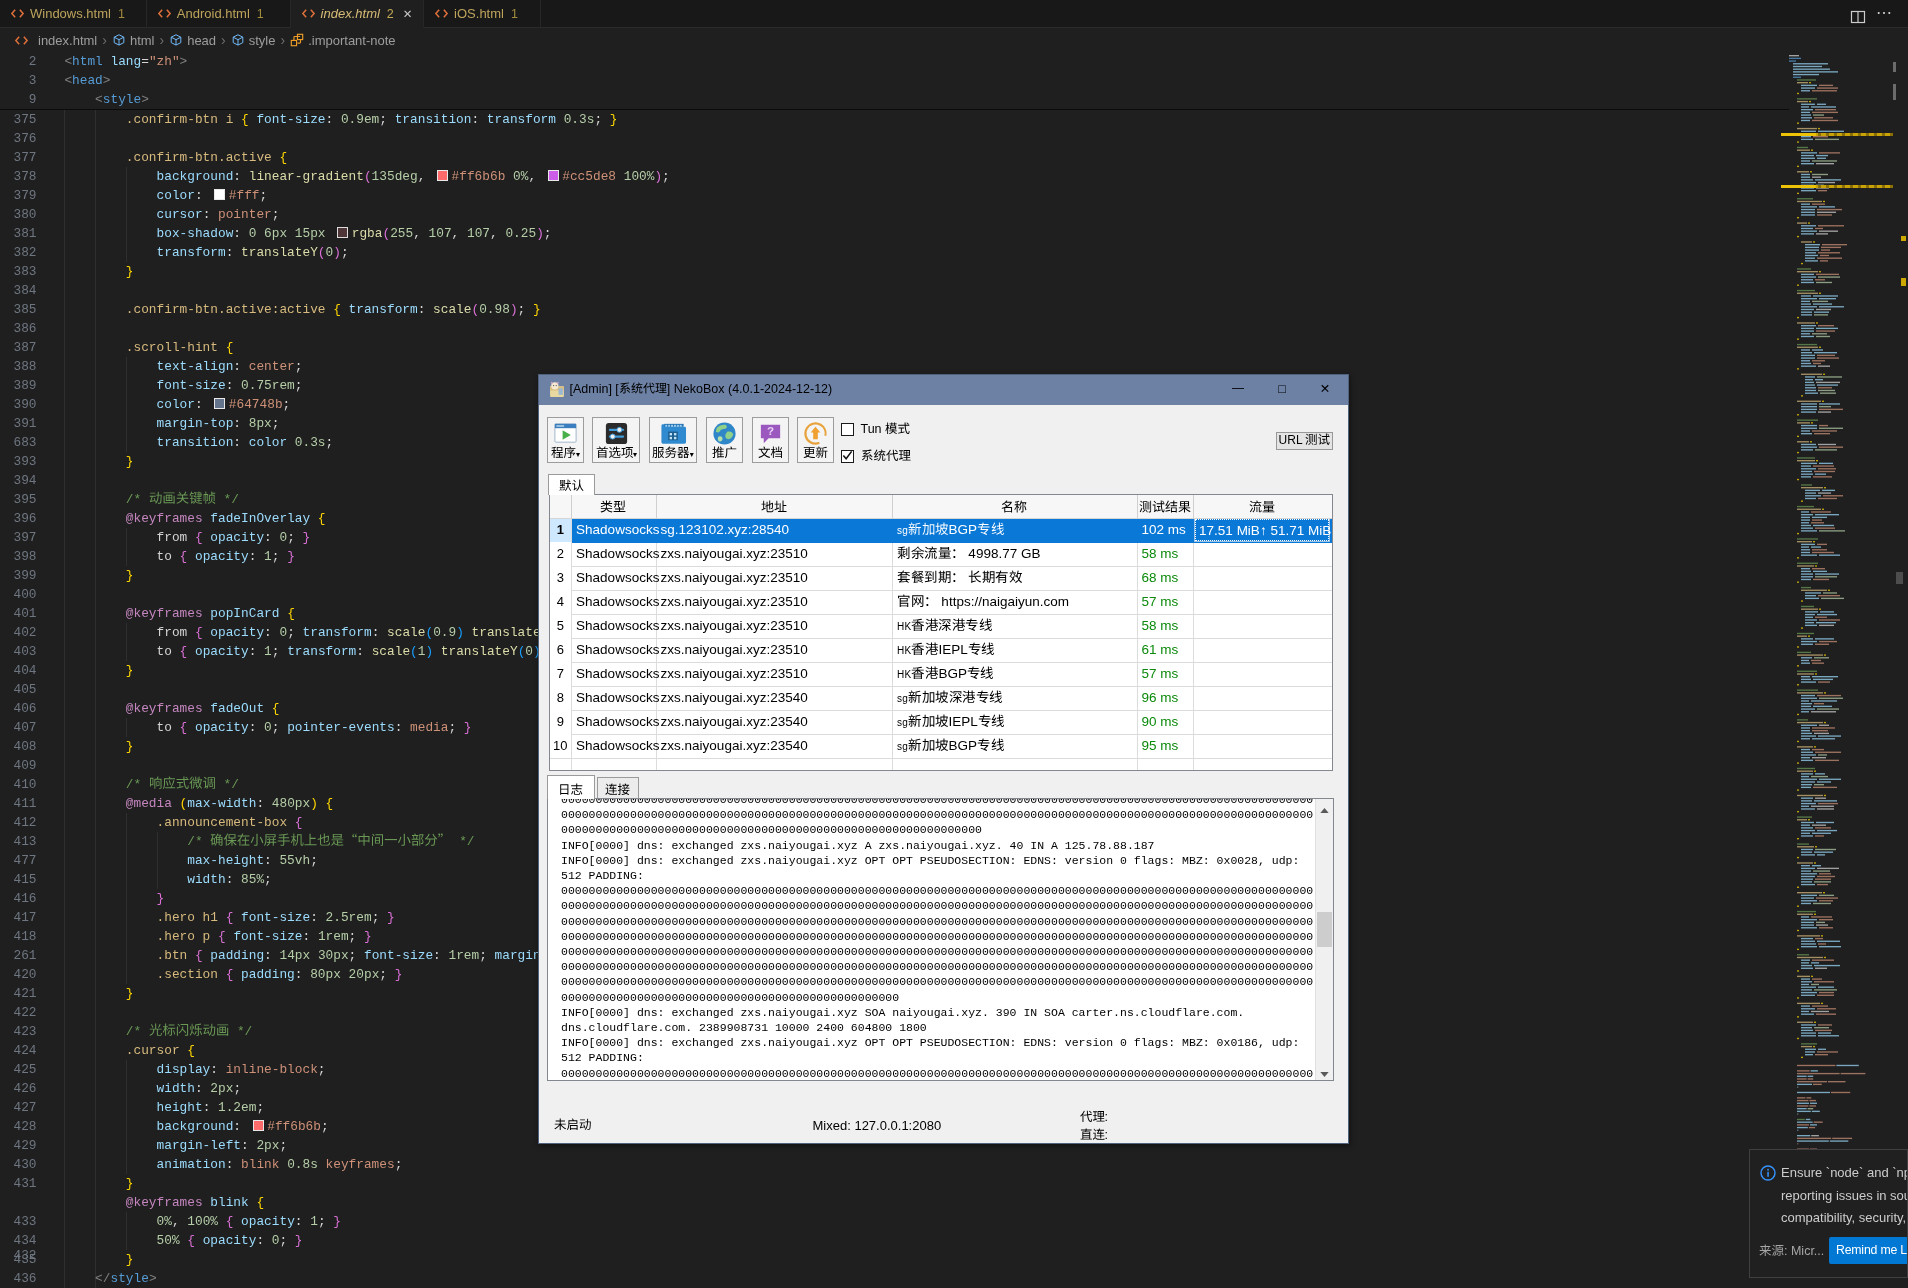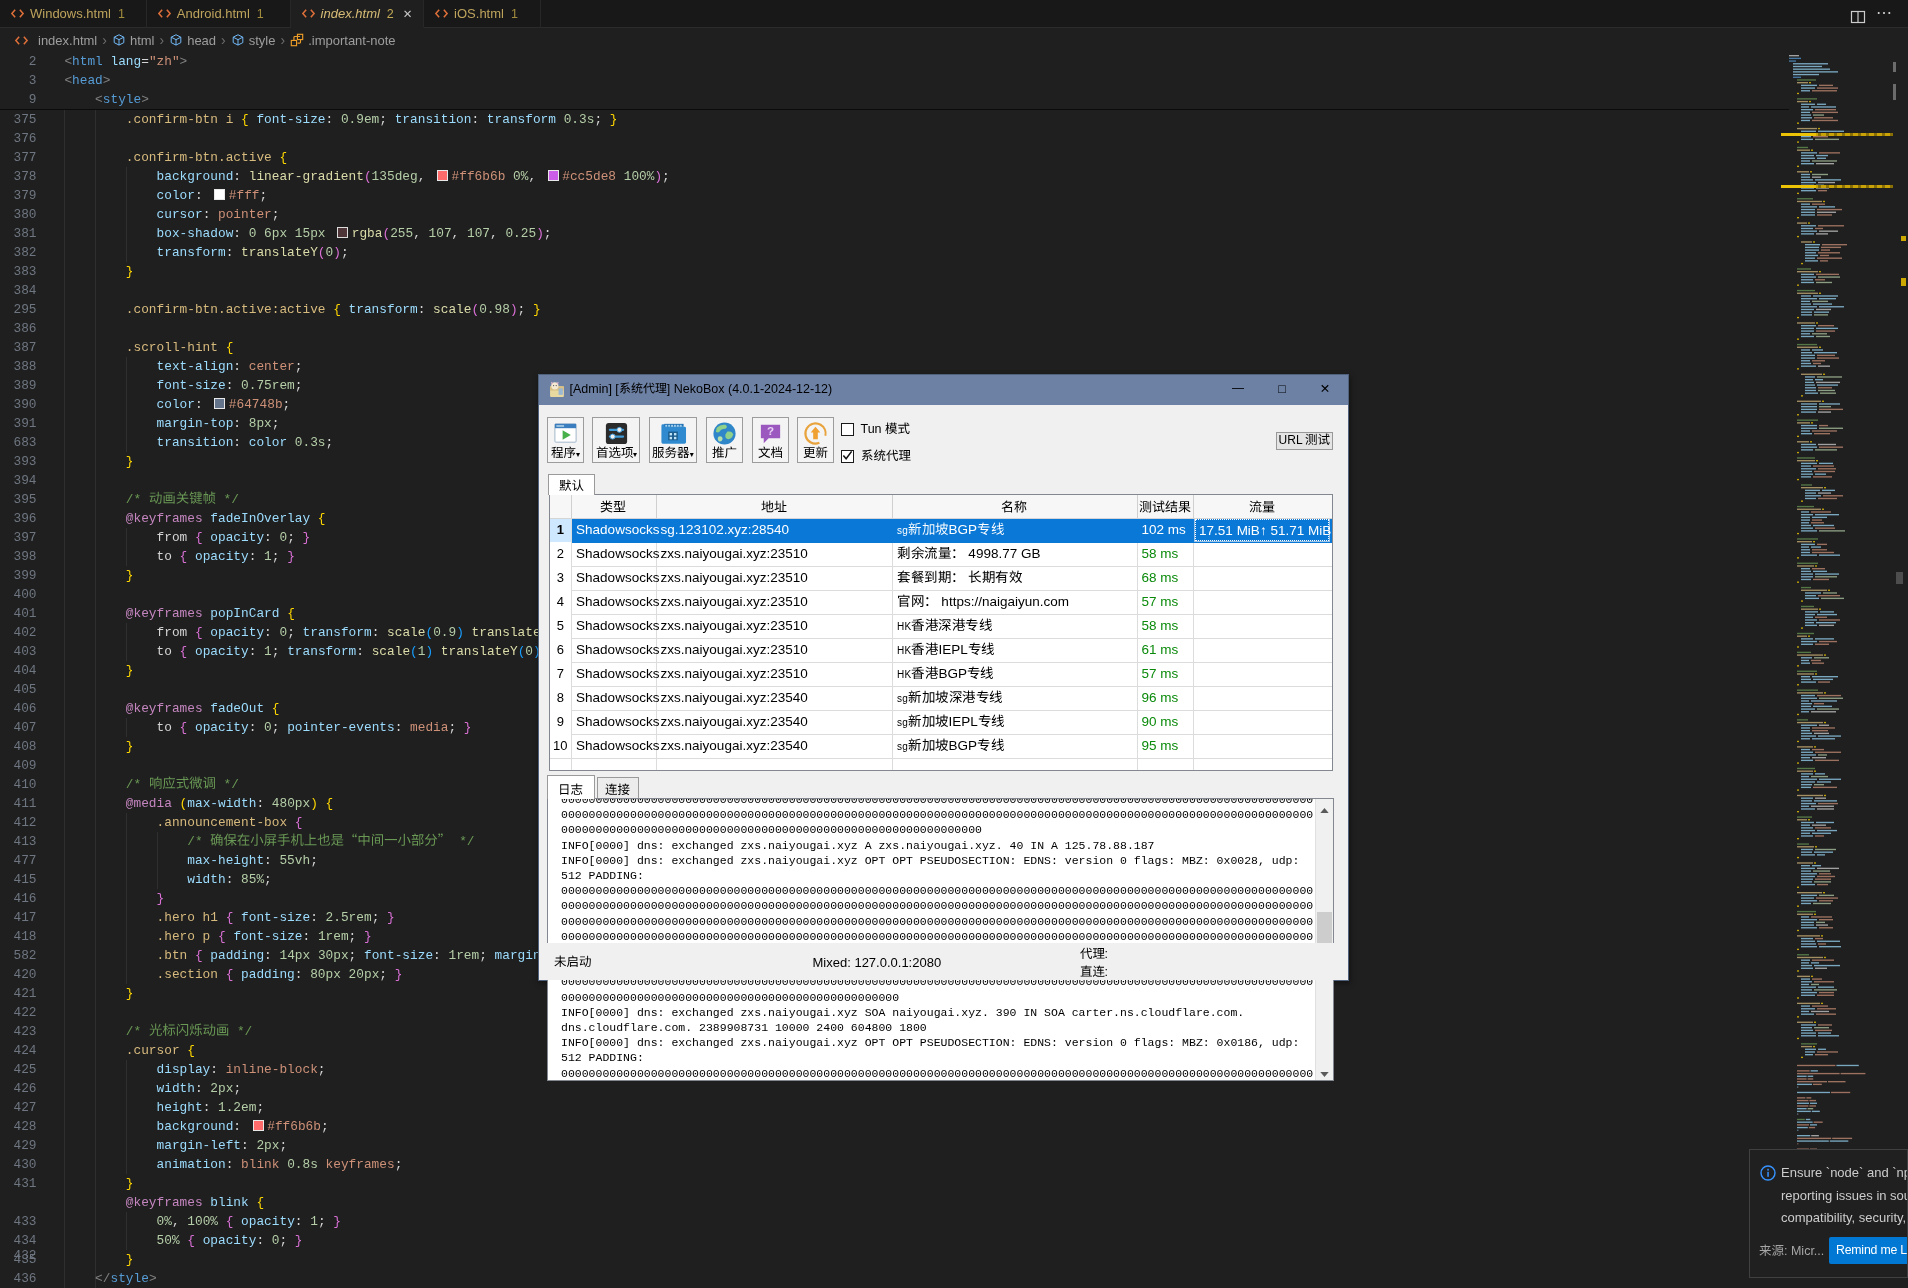--- a/index.html
+++ b/index.html
@@ -92,21 +92,21 @@
 <div class="ln" style="top:186px">            <i class="pr">color</i><i class="pu">:</i> <i class="sw" style="background:#fff"></i><i class="va">#fff</i><i class="pu">;</i></div>
 <div class="gn" style="top:205px">380</div>
 <div class="ln" style="top:205px">            <i class="pr">cursor</i><i class="pu">:</i> <i class="va">pointer</i><i class="pu">;</i></div>
 <div class="gn" style="top:224px">381</div>
 <div class="ln" style="top:224px">            <i class="pr">box-shadow</i><i class="pu">:</i> <i class="nu">0</i> <i class="nu">6px</i> <i class="nu">15px</i> <i class="sw sw2"></i><i class="fn">rgba</i><i class="b1">(</i><i class="nu">255</i><i class="pu">,</i> <i class="nu">107</i><i class="pu">,</i> <i class="nu">107</i><i class="pu">,</i> <i class="nu">0.25</i><i class="b1">)</i><i class="pu">;</i></div>
 <div class="gn" style="top:243px">382</div>
 <div class="ln" style="top:243px">            <i class="pr">transform</i><i class="pu">:</i> <i class="fn">translateY</i><i class="b1">(</i><i class="nu">0</i><i class="b1">)</i><i class="pu">;</i></div>
 <div class="gn" style="top:262px">383</div>
 <div class="ln" style="top:262px">        <i class="b0">}</i></div>
 <div class="gn" style="top:281px">384</div>
-<div class="gn" style="top:300px">295</div>
+<div class="gn" style="top:300px">385</div>
 <div class="ln" style="top:300px">        <i class="se">.confirm-btn.active:active</i> <i class="b0">{</i> <i class="pr">transform</i><i class="pu">:</i> <i class="fn">scale</i><i class="b1">(</i><i class="nu">0.98</i><i class="b1">)</i><i class="pu">;</i> <i class="b0">}</i></div>
 <div class="gn" style="top:319px">386</div>
 <div class="gn" style="top:338px">387</div>
 <div class="ln" style="top:338px">        <i class="se">.scroll-hint</i> <i class="b0">{</i></div>
 <div class="gn" style="top:357px">388</div>
 <div class="ln" style="top:357px">            <i class="pr">text-align</i><i class="pu">:</i> <i class="va">center</i><i class="pu">;</i></div>
 <div class="gn" style="top:376px">389</div>
 <div class="ln" style="top:376px">            <i class="pr">font-size</i><i class="pu">:</i> <i class="nu">0.75rem</i><i class="pu">;</i></div>
 <div class="gn" style="top:395px">390</div>
 <div class="ln" style="top:395px">            <i class="pr">color</i><i class="pu">:</i> <i class="sw" style="background:#64748b"></i><i class="va">#64748b</i><i class="pu">;</i></div>
@@ -192,21 +192,21 @@
 <div class="gn" style="top:851px">477</div>
 <div class="ln" style="top:851px">                <i class="pr">max-height</i><i class="pu">:</i> <i class="nu">55vh</i><i class="pu">;</i></div>
 <div class="gn" style="top:870px">415</div>
 <div class="ln" style="top:870px">                <i class="pr">width</i><i class="pu">:</i> <i class="nu">85%</i><i class="pu">;</i></div>
 <div class="gn" style="top:889px">416</div>
 <div class="ln" style="top:889px">            <i class="b1">}</i></div>
 <div class="gn" style="top:908px">417</div>
 <div class="ln" style="top:908px">            <i class="se">.hero h1</i> <i class="b1">{</i> <i class="pr">font-size</i><i class="pu">:</i> <i class="nu">2.5rem</i><i class="pu">;</i> <i class="b1">}</i></div>
 <div class="gn" style="top:927px">418</div>
 <div class="ln" style="top:927px">            <i class="se">.hero p</i> <i class="b1">{</i> <i class="pr">font-size</i><i class="pu">:</i> <i class="nu">1rem</i><i class="pu">;</i> <i class="b1">}</i></div>
-<div class="gn" style="top:946px">582</div>
+<div class="gn" style="top:946px">261</div>
 <div class="ln" style="top:946px">            <i class="se">.btn</i> <i class="b1">{</i> <i class="pr">padding</i><i class="pu">:</i> <i class="nu">14px</i> <i class="nu">30px</i><i class="pu">;</i> <i class="pr">font-size</i><i class="pu">:</i> <i class="nu">1rem</i><i class="pu">;</i> <i class="pr">margin</i><i class="pu">:</i> <i class="nu">5px</i><i class="pu">;</i> <i class="b1">}</i></div>
 <div class="gn" style="top:965px">420</div>
 <div class="ln" style="top:965px">            <i class="se">.section</i> <i class="b1">{</i> <i class="pr">padding</i><i class="pu">:</i> <i class="nu">80px</i> <i class="nu">20px</i><i class="pu">;</i> <i class="b1">}</i></div>
 <div class="gn" style="top:984px">421</div>
 <div class="ln" style="top:984px">        <i class="b0">}</i></div>
 <div class="gn" style="top:1003px">422</div>
 <div class="gn" style="top:1022px">423</div>
 <div class="ln" style="top:1022px">        <i class="cm">/* <svg class="cj" style="width:80.4px;height:13.4px;vertical-align:-1.6px" viewBox="0 0 6000 1000">
         <g transform="translate(0 880) scale(1 -1)" fill="#6a9955">
           <path transform="translate(0 0)" d="M138 766C189 687 239 582 256 516L329 544C310 612 257 714 206 791ZM795 802C767 723 712 612 669 544L733 519C777 584 831 687 873 774ZM459 840V458H55V387H322C306 197 268 55 34 -16C51 -31 73 -61 81 -80C333 3 383 167 401 387H587V32C587 -54 611 -78 701 -78C719 -78 826 -78 846 -78C931 -78 951 -35 960 129C939 135 907 148 890 161C886 17 880 -7 840 -7C816 -7 728 -7 709 -7C670 -7 662 -1 662 32V387H948V458H535V840Z"></path>
@@ -1009,21 +1009,21 @@
     </svg>
     <i class="bt">.important-note</i>
   </div>
 <svg width="16" height="16" viewBox="0 0 16 16" style="position:absolute;left:1850px;top:9px">
     <g fill="none" stroke="#cccccc" stroke-width="1.2">
       <rect x="1.5" y="2.5" width="13" height="11"></rect>
       <path d="M8 2.5 V13.5"></path>
     </g>
   </svg>
 <div style="position:absolute;left:1876px;top:3px;color:#ccc;font-size:16px;letter-spacing:1px">⋯</div>
-<div class="nb" style="left:537.5px;top:373.5px;width:811px;height:607px">
+<div class="nb" style="left:537.5px;top:373.5px;width:811px;height:770px">
     <div class="nbtt">
       <svg width="17" height="17" viewBox="0 0 16 16" style="position:absolute;left:10px;top:6px">
         <rect x="1" y="5" width="13" height="10" rx="1" fill="#e8d9a0"></rect>
         <rect x="1" y="5" width="13" height="4" fill="#d9c084"></rect>
         <circle cx="5.5" cy="4.5" r="3.4" fill="#f6e9d2"></circle>
         <path d="M2.6 3.2 L1.8 0.8 L4 1.9 Z M8.4 3.2 L9.2 0.8 L7 1.9 Z" fill="#e8b4c8"></path>
         <circle cx="4.3" cy="4.3" r="0.6" fill="#555"></circle>
         <circle cx="6.8" cy="4.3" r="0.6" fill="#555"></circle>
         <rect x="9" y="7" width="4" height="6" fill="#9ab7d3"></rect>
       </svg>

